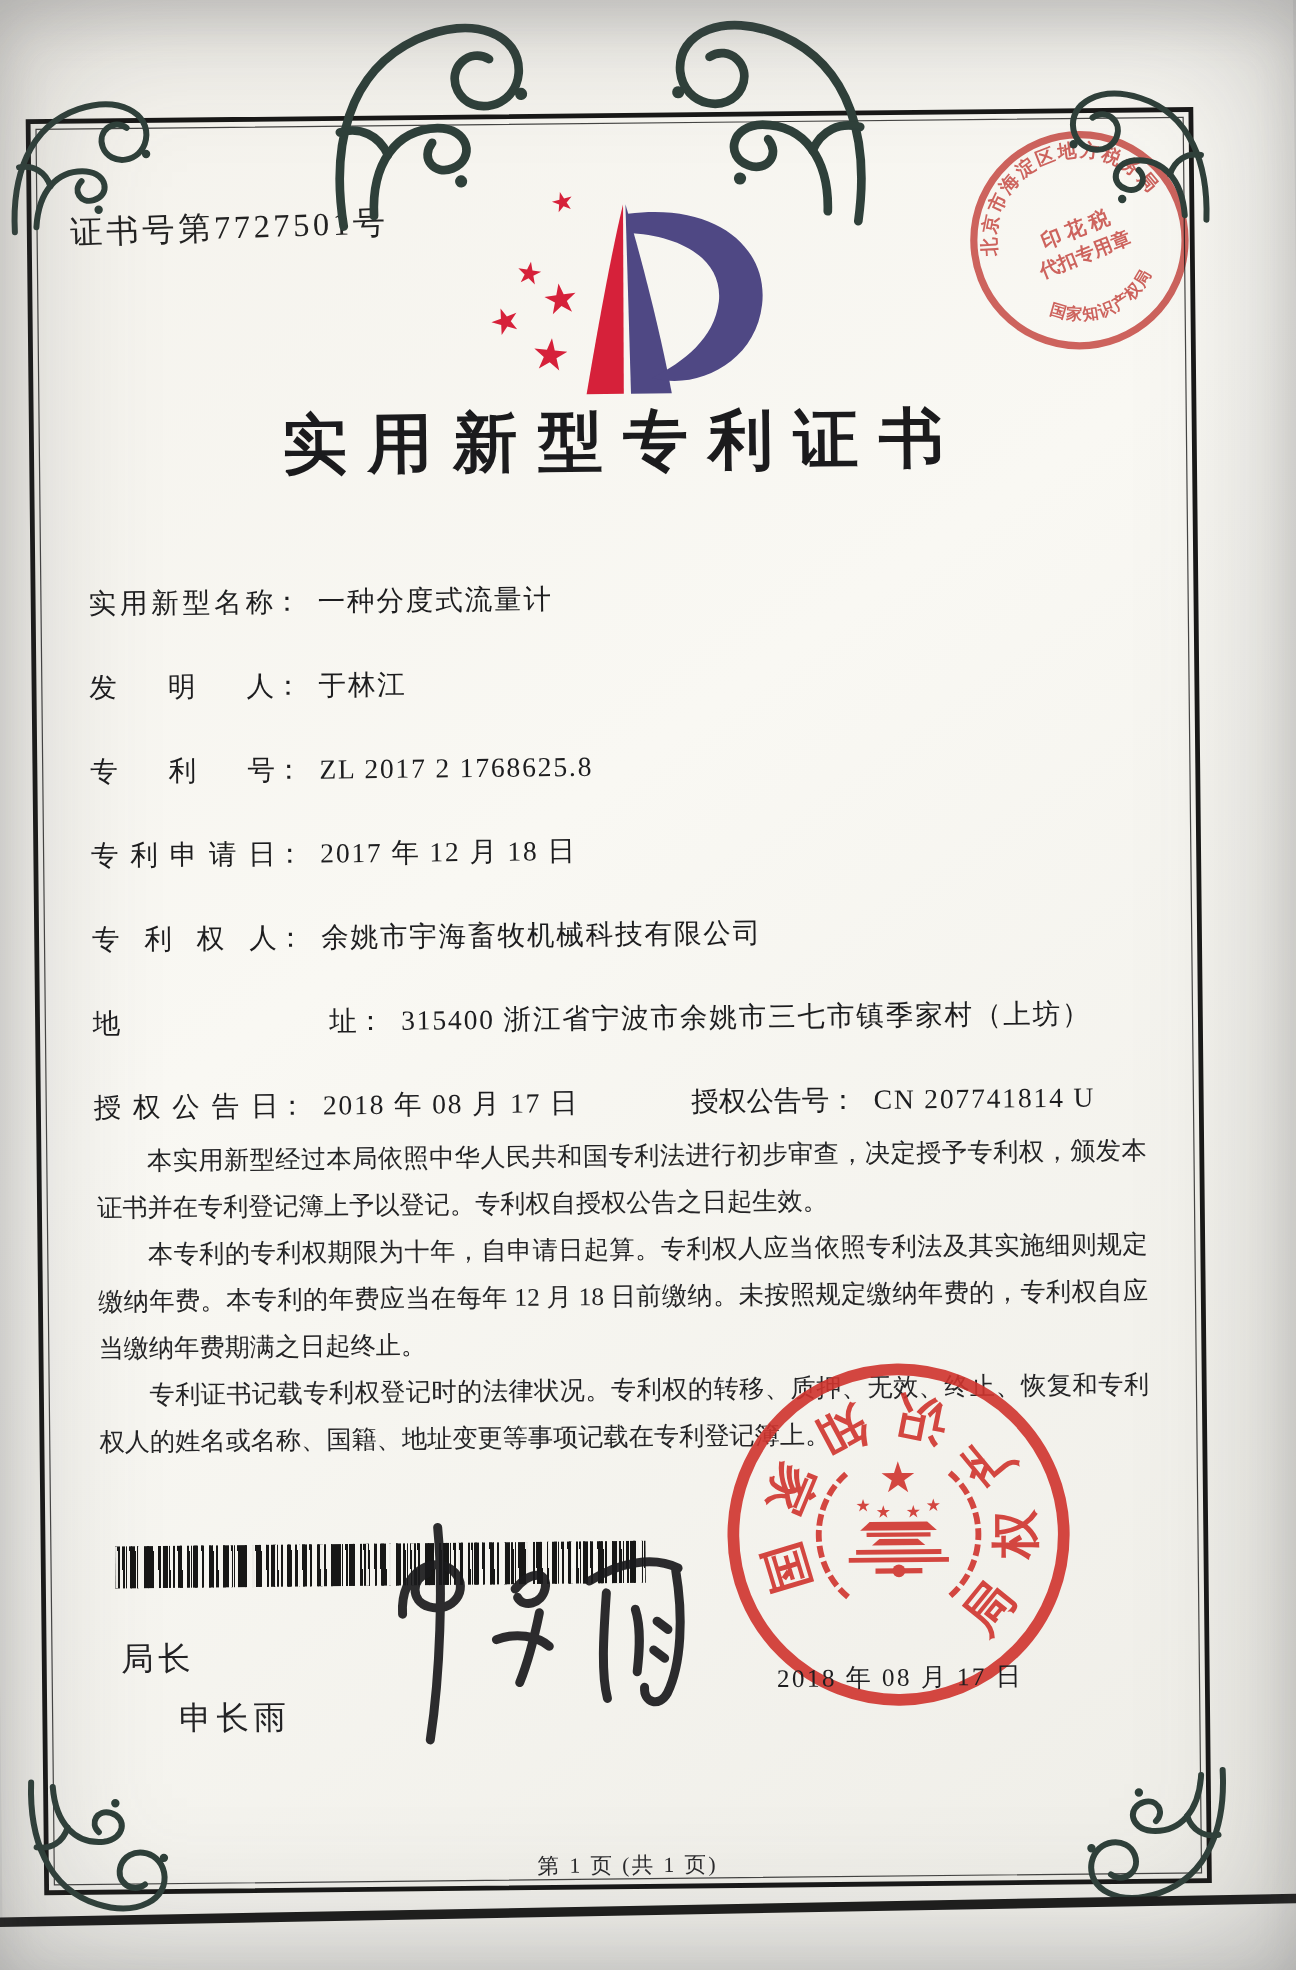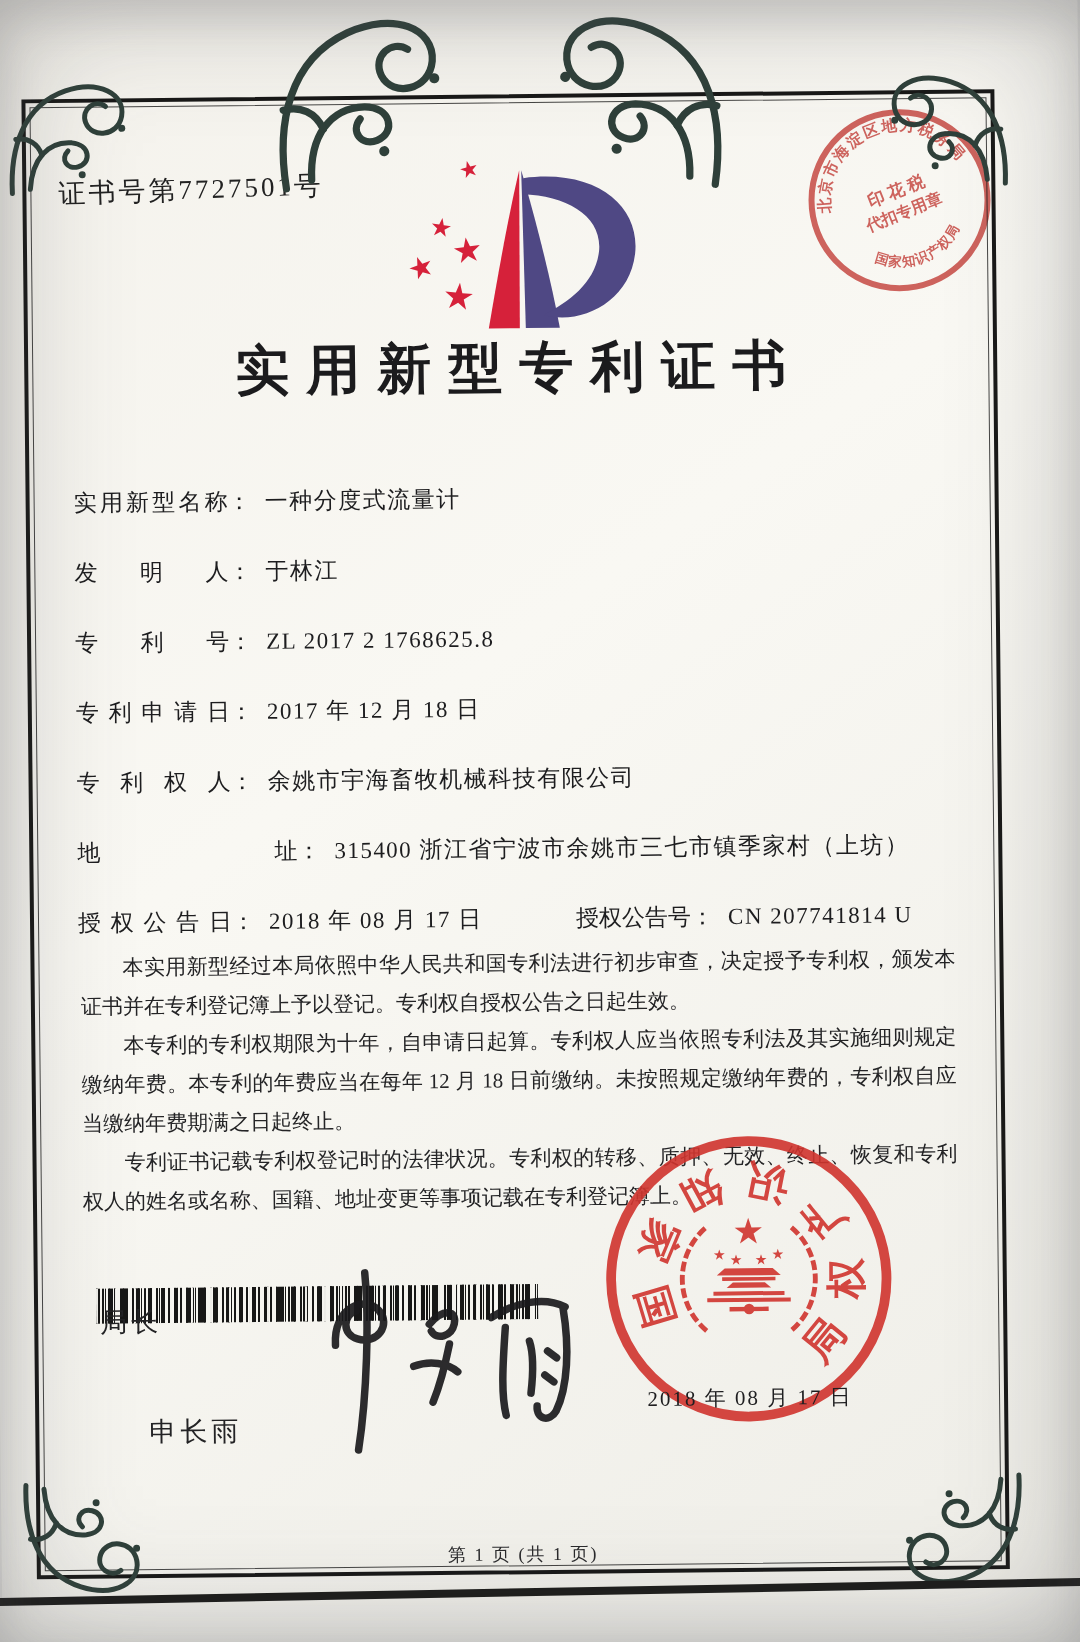--- a/index.html
+++ b/index.html
@@ -64,21 +64,21 @@
   
   .barcode{
     position:absolute;left:58px;top:1186px;width:442px;height:35px;
     background-image:
       repeating-linear-gradient(90deg,rgba(249,248,243,.95) 0 2px,transparent 2px 19px),
       repeating-linear-gradient(90deg,#171716 0 2px,transparent 2px 6px),
       repeating-linear-gradient(90deg,#171716 0 4px,transparent 4px 13px),
       repeating-linear-gradient(90deg,#171716 0 1px,transparent 1px 9px);
   }
   .official{position:absolute;left:62px;font-size:27px;letter-spacing:4px;color:#232325;}
-  .official.t1{top:1202px;}
+  .official.t1{top:1262px;}
   .official.t2{top:1312px;margin-left:48px;}
   .signature{position:absolute;left:215px;top:1145px;width:340px;height:235px;}
   
   .seal{position:absolute;left:560px;top:1032px;width:302px;height:302px;opacity:.9;}
   .sealdate{
     position:absolute;left:560px;top:1288px;width:302px;text-align:center;
     font-size:21px;letter-spacing:2px;color:#1e1e20;z-index:1;
   }
   .footer{position:absolute;left:0;right:0;top:1444px;text-align:center;font-size:18px;letter-spacing:2px;color:#2a2a2c;}
   

